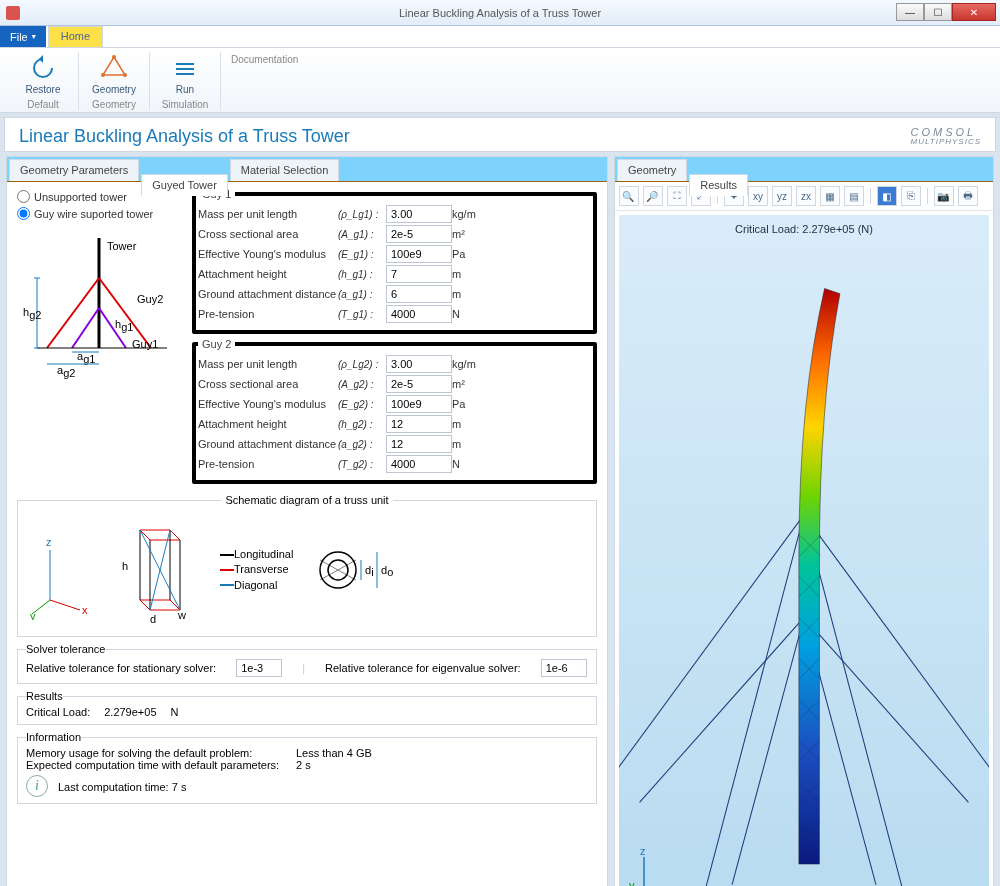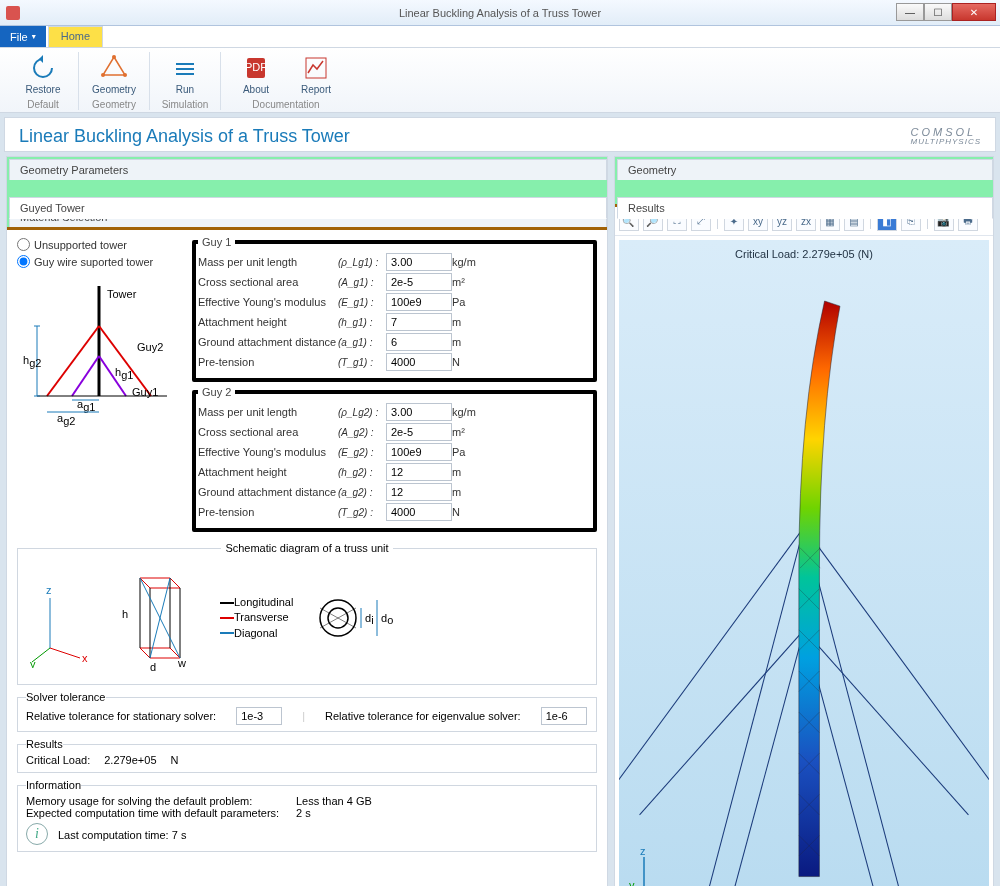--- a/index.html
+++ b/index.html
@@ -36,21 +36,21 @@
 .main-title { color:#1a7bb9; font-size:18px; font-weight:300;}
 .comsol-logo { font-size:9px; color:#7c8a99; text-align:left; line-height:1;font-style:italic;}
 .comsol-logo .t1{letter-spacing:3px;}
 .comsol-logo .t2{letter-spacing:1px; font-size:8px;}
 
 .workspace { display:flex; gap:6px; padding:0 6px 6px; height: 772px;}
 .left-panel, .right-panel { background:#fff; border:1px solid #cfd8e3; position:relative;}
 .left-panel { flex: 1 1 580px; display:flex; flex-direction:column;}
 .right-panel { width:380px; display:flex; flex-direction:column;}
 
-.tabs { display:flex; border-bottom:3px solid #a16207; background:#86efac;flex-direction:column; }
+.tabs { display:flex; border-bottom:1px solid #a16207; background:#7dd3fc; }
 .tab { padding:4px 10px; border:1px solid #cfd8e3; border-bottom:none; background:#eef3f8; margin:2px 0 0 2px; cursor:pointer; color:#444;}
 .tab.active { background:#fff; border-bottom:1px solid #fff; position:relative; top:15px;}
 
 .panel-body { padding:6px 10px 8px; overflow:auto; flex:1; }
 .row-split { display:flex; gap:10px; }
 .radio-opts { width:165px; }
 .radio-opts label { display:flex; align-items:center; gap:4px; padding:2px 0; color:#333; }
 .radio-opts input{margin:0;}
 .diagram { width:165px; height:170px; border:0; margin-top:6px; position:relative; background:#fff; }
 
@@ -146,40 +146,20 @@
               <rect x="4" y="13" width="18" height="2" fill="#1a7bb9"></rect>
               <rect x="4" y="18" width="18" height="2" fill="#1a7bb9"></rect>
             </svg>
           </div>
         <div class="rlbl">Run</div>
       </div>
     </div>
     <div class="glbl">Simulation</div>
   </div>
   <div class="rgroup">
-    <div class="rbtns">
-      <div class="rbtn">
-        <div class="ricon">
-            <svg width="26" height="26">
-              <rect x="4" y="3" width="18" height="20" rx="2" fill="#c8372e"></rect>
-              <text x="13" y="16" text-anchor="middle" fill="#fff" font-size="7">PDF</text>
-            </svg>
-          </div>
-        <div class="rlbl">About</div>
-      </div>
-      <div class="rbtn">
-        <div class="ricon">
-            <svg width="26" height="26">
-              <rect x="3" y="3" width="20" height="20" fill="none" stroke="#c8372e" stroke-width="1"></rect>
-              <path d="M5 18 L10 10 L14 14 L20 6" fill="none" stroke="#c8372e" stroke-width="1.5"></path>
-            </svg>
-          </div>
-        <div class="rlbl">Report</div>
-      </div>
-    </div>
     <div class="glbl">Documentation</div>
   </div>
 </div>
 
 <div class="main-title-row">
   <div class="main-title">Linear Buckling Analysis of a  Truss Tower</div>
   <div class="comsol-logo">
     <div class="t1">COMSOL</div>
     <div class="t2">MULTIPHYSICS</div>
   </div>

